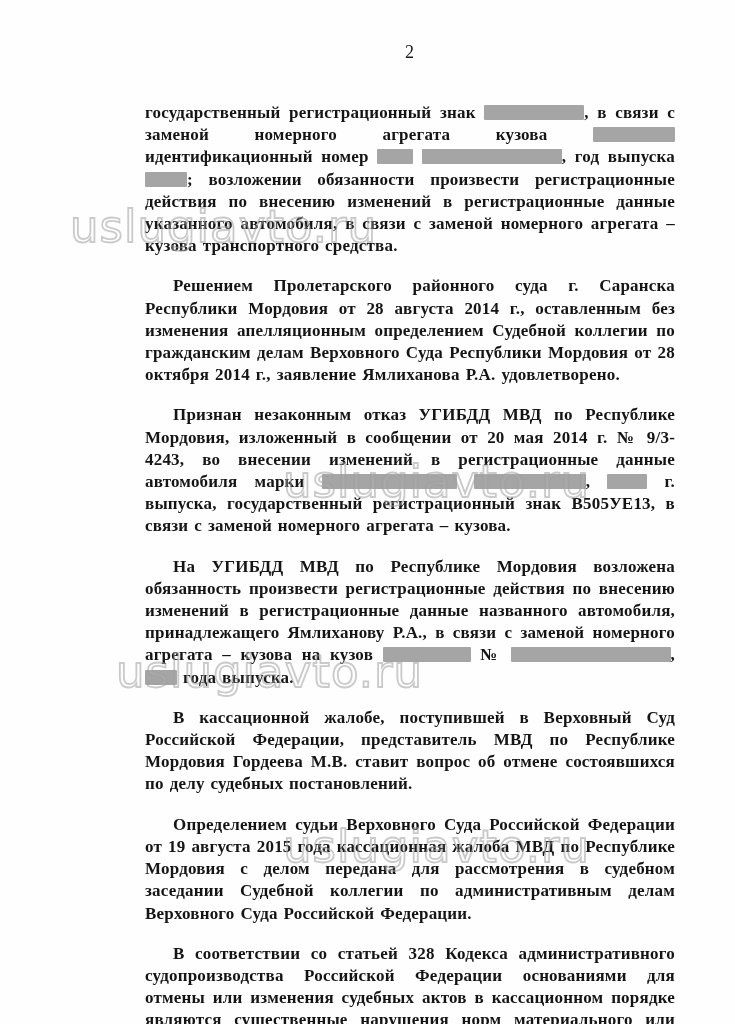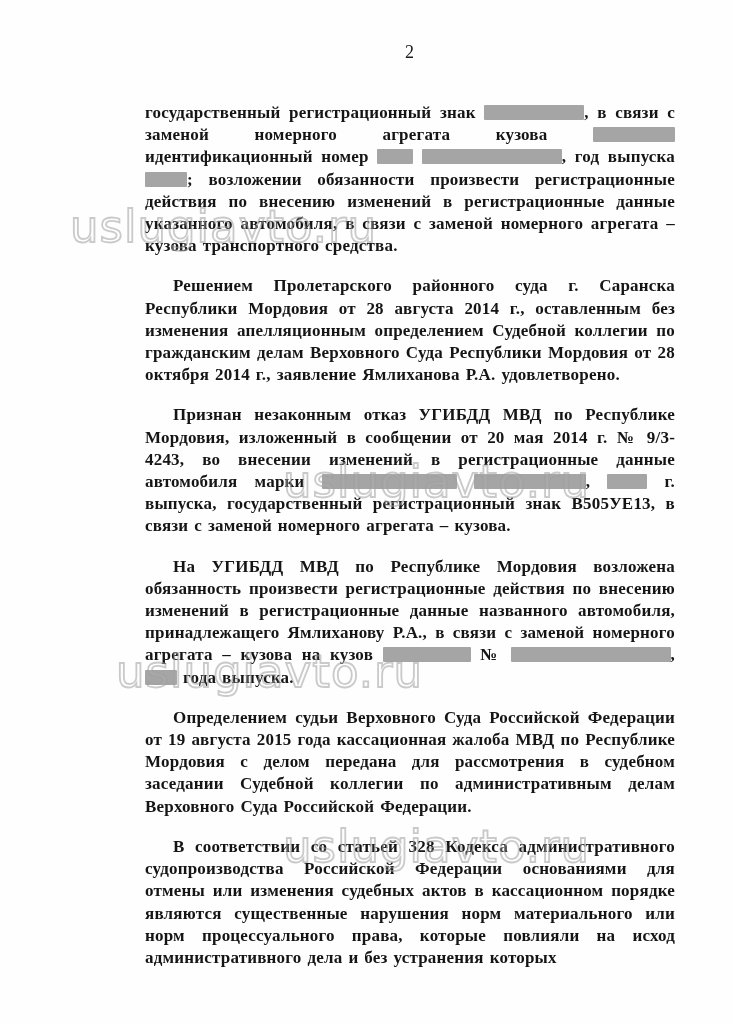--- a/index.html
+++ b/index.html
@@ -78,20 +78,21 @@
 
 <div id="page">
 
   <div id="page-number">2</div>
 
   <div id="document-text">
       <p class="no-indent">государственный регистрационный знак <span class="redaction" style="width: 100px;"></span>, в связи с заменой номерного агрегата кузова <span class="redaction" style="width: 82px;"></span> идентификационный номер <span class="redaction" style="width: 36px;"></span> <span class="redaction" style="width: 140px;"></span>, год выпуска <span class="redaction" style="width: 42px;"></span>; возложении обязанности произвести регистрационные действия по внесению изменений в регистрационные данные указанного автомобиля, в связи с заменой номерного агрегата – кузова транспортного средства.</p>
       <p>Решением Пролетарского районного суда г. Саранска Республики Мордовия от 28 августа 2014 г., оставленным без изменения апелляционным определением Судебной коллегии по гражданским делам Верховного Суда Республики Мордовия от 28 октября 2014 г., заявление Ямлиханова Р.А. удовлетворено.</p>
       <p>Признан незаконным отказ УГИБДД МВД по Республике Мордовия, изложенный в сообщении от 20 мая 2014 г. № 9/3-4243, во внесении изменений в регистрационные данные автомобиля марки <span class="redaction" style="width: 135px;"></span> <span class="redaction" style="width: 112px;"></span>, <span class="redaction" style="width: 40px;"></span> г. выпуска, государственный регистрационный знак В505УЕ13, в связи с заменой номерного агрегата – кузова.</p>
       <p>На УГИБДД МВД по Республике Мордовия возложена обязанность произвести регистрационные действия по внесению изменений в регистрационные данные названного автомобиля, принадлежащего Ямлиханову Р.А., в связи с заменой номерного агрегата – кузова на кузов <span class="redaction" style="width: 88px;"></span> № <span class="redaction" style="width: 160px;"></span>, <span class="redaction" style="width: 32px;"></span> года выпуска.</p>
+      <p>В кассационной жалобе, поступившей в Верховный Суд Российской Федерации, представитель МВД по Республике Мордовия Гордеева М.В. ставит вопрос об отмене состоявшихся по делу судебных постановлений.</p>
       <p>Определением судьи Верховного Суда Российской Федерации от 19 августа 2015 года кассационная жалоба МВД по Республике Мордовия с делом передана для рассмотрения в судебном заседании Судебной коллегии по административным делам Верховного Суда Российской Федерации.</p>
       <p>В соответствии со статьей 328 Кодекса административного судопроизводства Российской Федерации основаниями для отмены или изменения судебных актов в кассационном порядке являются существенные нарушения норм материального или норм процессуального права, которые повлияли на исход административного дела и без устранения которых</p>
     </div>
 
   <div class="watermark wm1">uslugiavto.ru</div>
   <div class="watermark wm2">uslugiavto.ru</div>
   <div class="watermark wm3">uslugiavto.ru</div>
   <div class="watermark wm4">uslugiavto.ru</div>
 
 </div>

